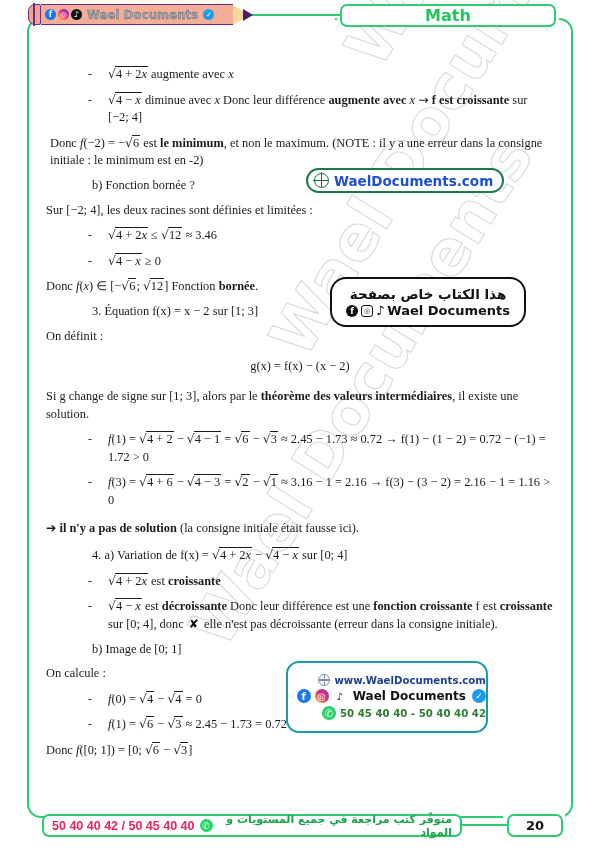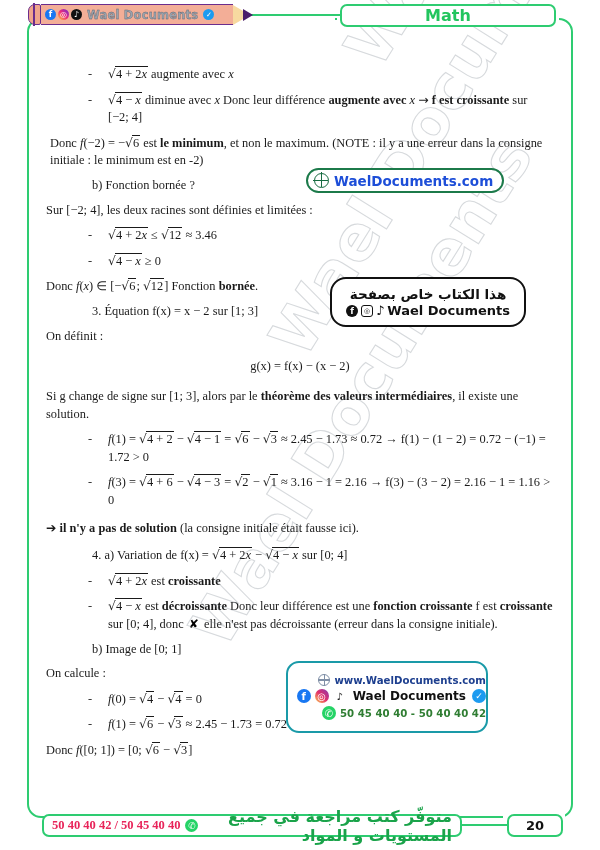--- a/index.html
+++ b/index.html
@@ -289,25 +289,25 @@
     border: 2.2px solid #2ecc71;
     border-radius: 7px;
     background: #fff;
     display: flex; align-items: center; justify-content: flex-end;
     gap: 5px;
     width: 420px;
     z-index: 6;
   }
   .footer-ar {
     font-family: "DejaVu Sans", sans-serif;
-    font-weight: bold; font-size: 16px;
+    font-weight: bold; font-size: 11px;
     color: #1aa34a; direction: rtl;
   }
   .footer-phones {
-    font-family: Liberation Serif, serif;
+    font-family: Liberation Sans, sans-serif;
     font-weight: bold; font-size: 12.5px;
     color: #e8245a;
     white-space: nowrap;
   }
   .wa-dot {
     width: 13px; height: 13px; border-radius: 50%;
     background: #25d366; color: #fff;
     display: inline-flex; align-items: center; justify-content: center;
     font-size: 9px; font-family: "DejaVu Sans", sans-serif; flex: none;
   }

